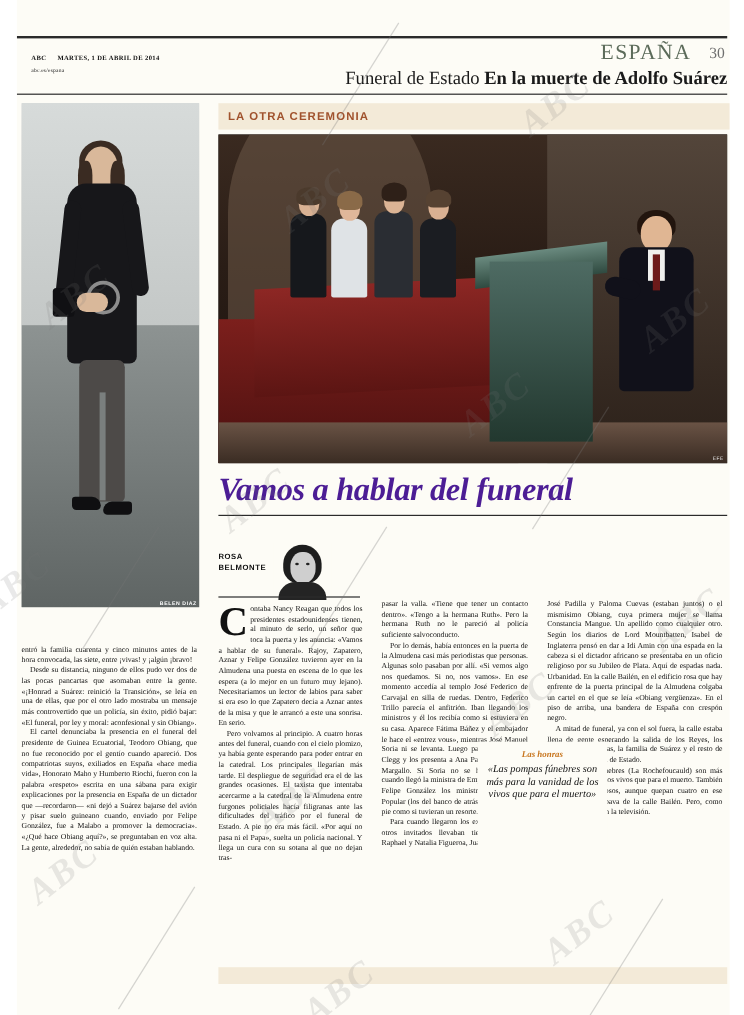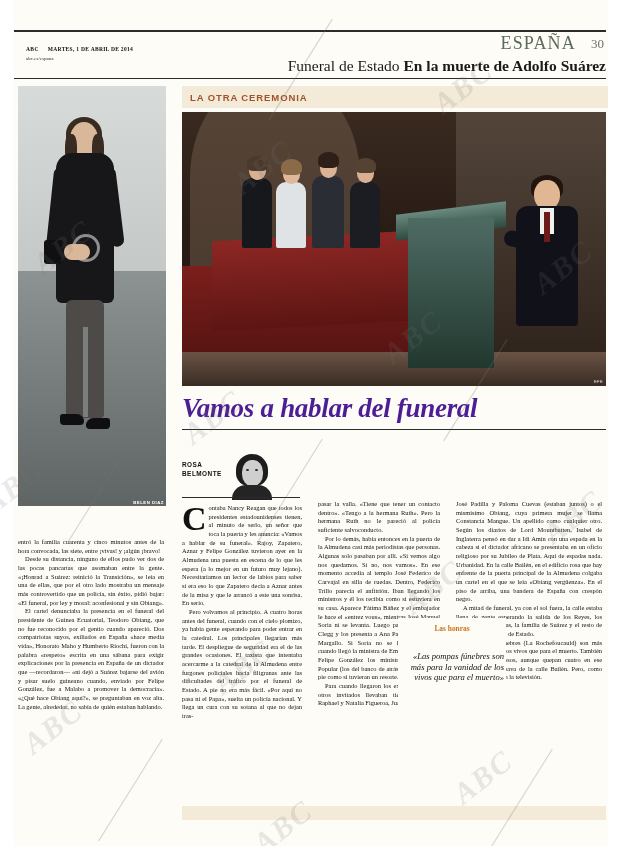--- a/index.html
+++ b/index.html
@@ -209,25 +209,25 @@
 
   .dropcap{
     float:left;font-size:34px;line-height:27px;font-weight:700;
     padding-right:2px;margin-top:1px;color:#111;
   }
   .pullquote{
     position:absolute;left:400px;top:622px;width:104px;text-align:center;
     z-index:6;background:#fdfcf6;padding:2px 0 3px 0;
   }
   .pq-kicker{
-    font-size:7.4px;font-weight:700;color:#c8761f;
-    line-height:1.25;margin-bottom:18px;
+    font-size:7.4px;font-weight:700;font-style:italic;color:#c8761f;
+    line-height:1.25;margin-bottom:2px;
   }
   .pq-text{
-    font-size:8.6px;font-style:italic;color:#111;line-height:1.22;text-align:right;
+    font-size:8.6px;font-style:italic;color:#111;line-height:1.22;
   }
   .pq-mask{
     position:absolute;left:398px;top:618px;width:108px;height:92px;
     background:#fdfcf6;z-index:5;
   }
   .bottom-band{
     position:absolute;left:182px;top:806px;width:424px;height:14px;
     background:#f3ead8;
   }
   .edge-l{position:absolute;left:0;top:0;width:14px;height:846px;background:#ffffff;}

